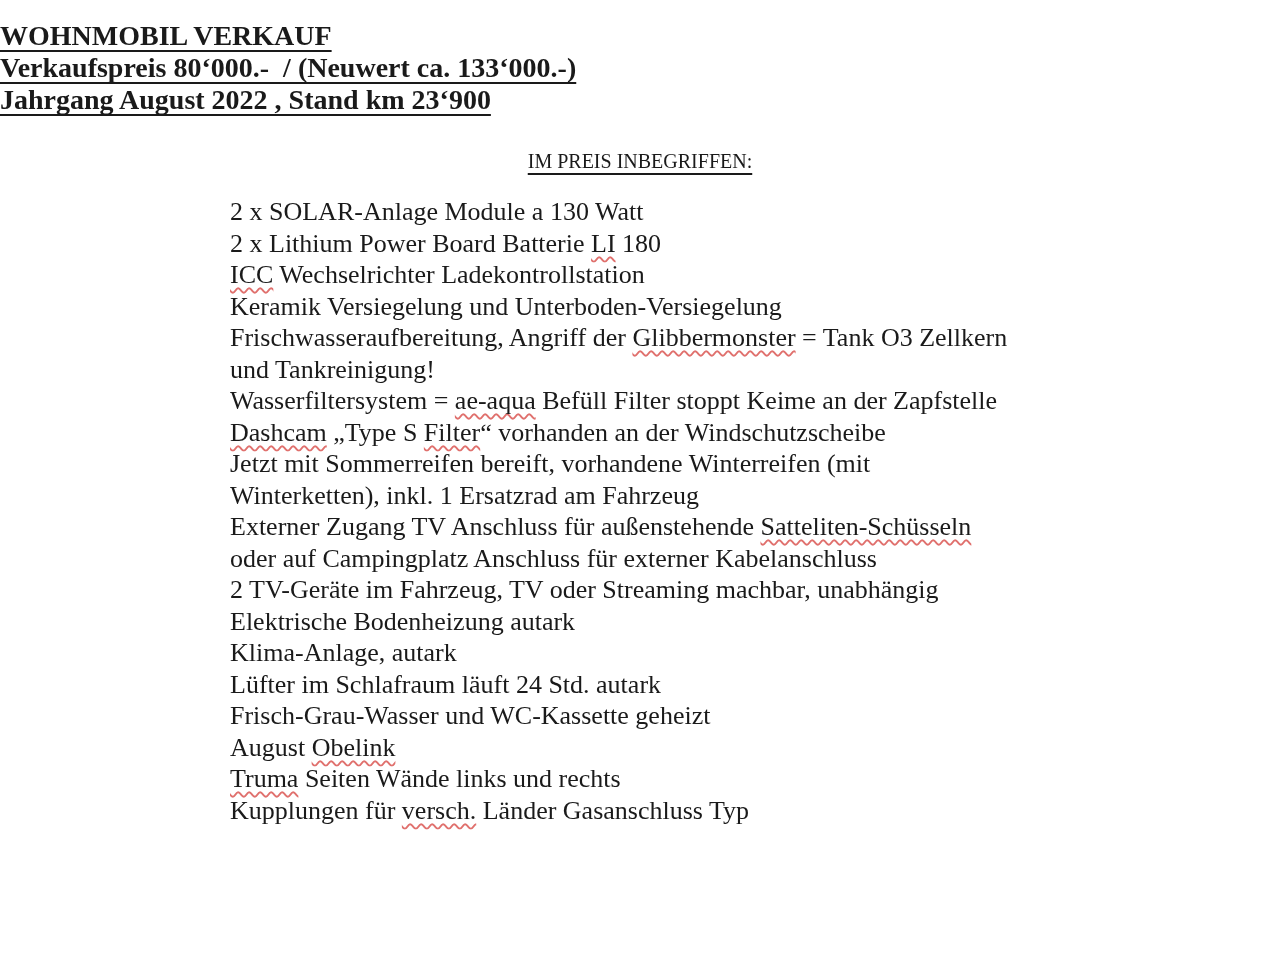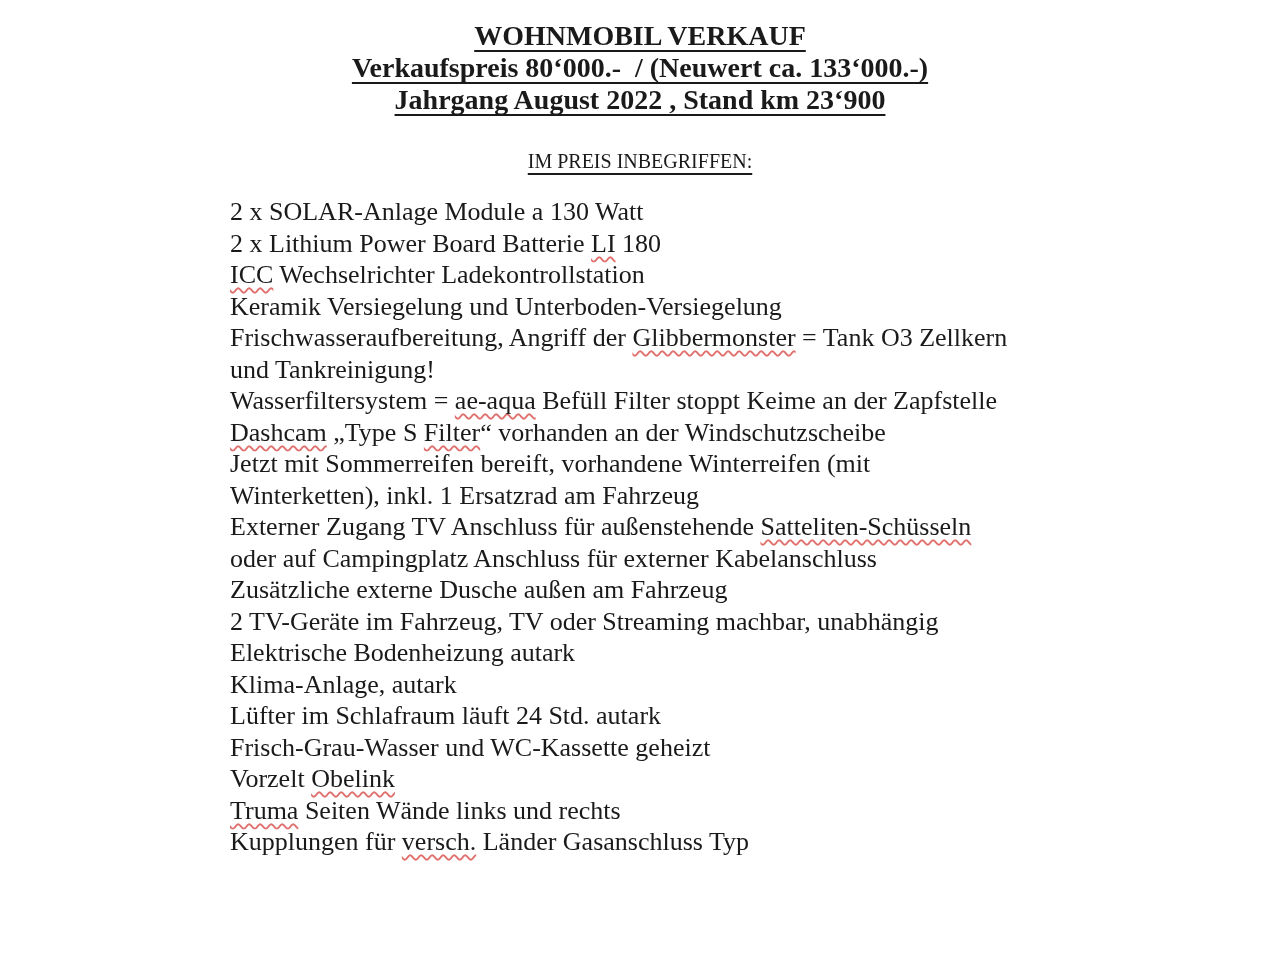--- a/index.html
+++ b/index.html
@@ -11,21 +11,21 @@
     position: relative;
     width: 1280px;
     height: 960px;
     background: var(--bg, #ffffff);
     color: var(--text, #1a1a1a);
     font-family: "Liberation Serif", "DejaVu Serif", serif;
     overflow: hidden;
   }
   .header {
     padding-top: 20px;
-    text-align: center;
+    text-align: left;
   }
   .header-line {
     font-size: 28px;
     line-height: 32px;
     font-weight: bold;
     white-space: pre;
   }
   .header-line > span {
     text-decoration: underline;
     text-decoration-thickness: 2px;
@@ -82,23 +82,22 @@
       <div class="line"><span class="misspelled">ICC</span><span class=""> Wechselrichter Ladekontrollstation</span></div>
       <div class="line"><span class="">Keramik Versiegelung und Unterboden-Versiegelung</span></div>
       <div class="line"><span class="">Frischwasseraufbereitung, Angriff der </span><span class="misspelled">Glibbermonster</span><span class=""> = Tank O3 Zellkern</span></div>
       <div class="line"><span class="">und Tankreinigung!</span></div>
       <div class="line"><span class="">Wasserfiltersystem = </span><span class="misspelled">ae-aqua</span><span class=""> Befüll Filter stoppt Keime an der Zapfstelle</span></div>
       <div class="line"><span class="misspelled">Dashcam</span><span class=""> „Type S </span><span class="misspelled">Filter</span><span class="">“ vorhanden an der Windschutzscheibe</span></div>
       <div class="line"><span class="">Jetzt mit Sommerreifen bereift, vorhandene Winterreifen (mit</span></div>
       <div class="line"><span class="">Winterketten), inkl. 1 Ersatzrad am Fahrzeug</span></div>
       <div class="line"><span class="">Externer Zugang TV Anschluss für außenstehende </span><span class="misspelled">Satteliten-Schüsseln</span></div>
       <div class="line"><span class="">oder auf Campingplatz Anschluss für externer Kabelanschluss</span></div>
-      <div class="line"><span class="">Zusätzliche externe Dusche außen am Fahrzeug</span></div>
       <div class="line"><span class="">2 TV-Geräte im Fahrzeug, TV oder Streaming machbar, unabhängig</span></div>
       <div class="line"><span class="">Elektrische Bodenheizung autark</span></div>
       <div class="line"><span class="">Klima-Anlage, autark</span></div>
       <div class="line"><span class="">Lüfter im Schlafraum läuft 24 Std. autark</span></div>
       <div class="line"><span class="">Frisch-Grau-Wasser und WC-Kassette geheizt</span></div>
-      <div class="line"><span class="">Vorzelt </span><span class="misspelled">Obelink</span></div>
+      <div class="line"><span class="">August </span><span class="misspelled">Obelink</span></div>
       <div class="line"><span class="misspelled">Truma</span><span class=""> Seiten Wände links und rechts</span></div>
       <div class="line"><span class="">Kupplungen für </span><span class="misspelled">versch.</span><span class=""> Länder Gasanschluss Typ</span></div>
     </div>
 </div>
 
 </body></html>

